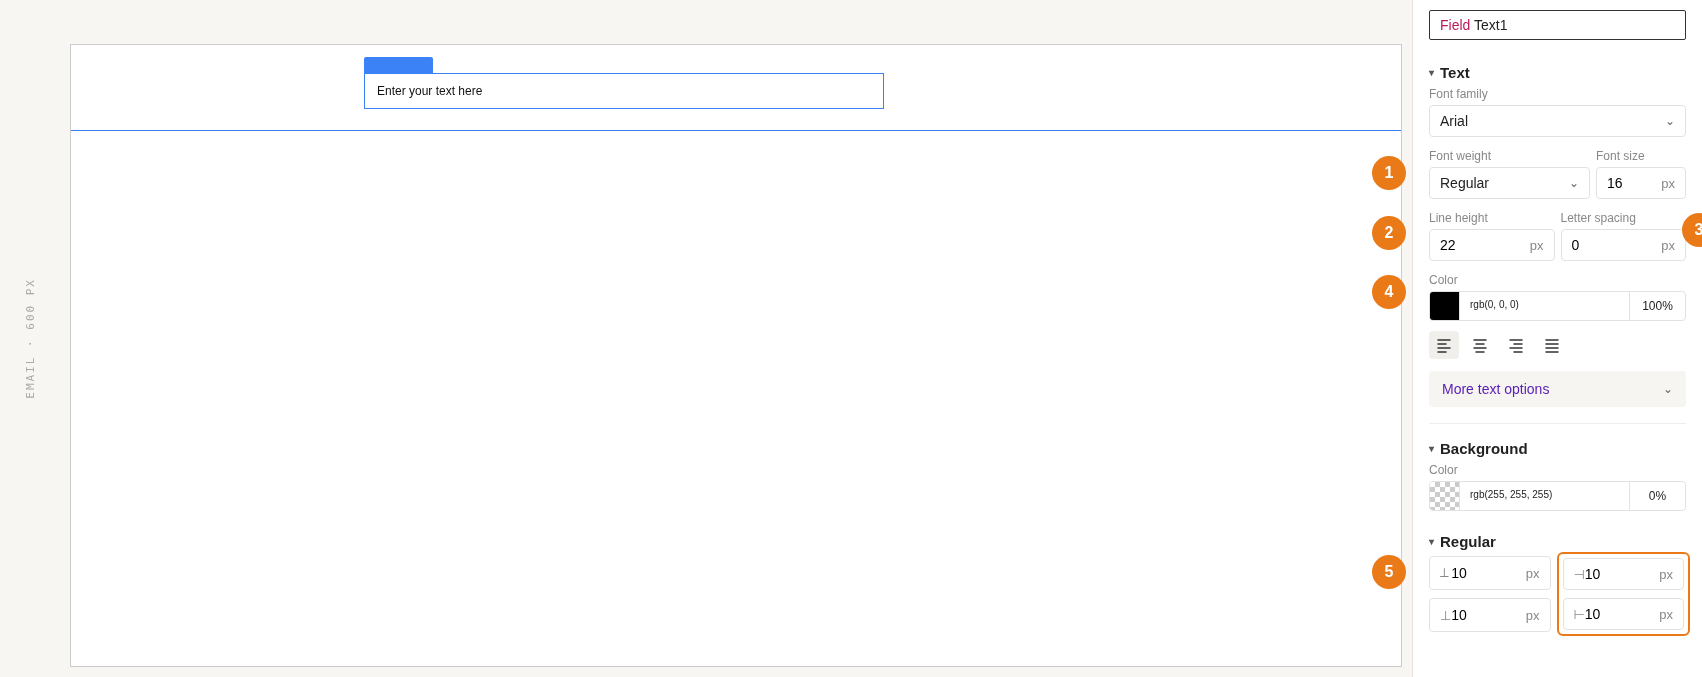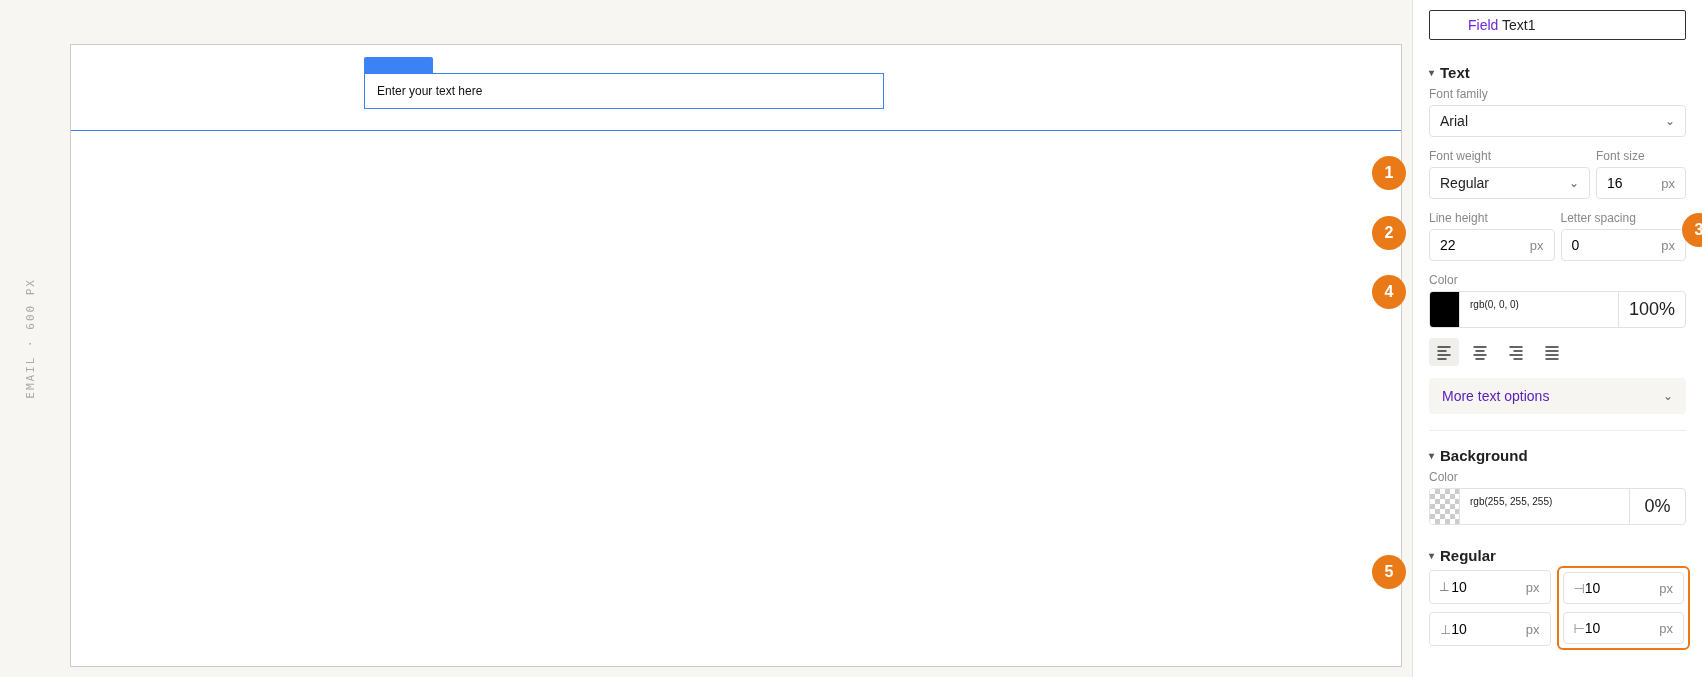--- a/index.html
+++ b/index.html
@@ -101,21 +101,21 @@
     border-bottom: 2px solid #5b21b6;
     margin-bottom: -1px;
   }
   .field-name-row {
     border: 1px solid #333;
     border-radius: 2px;
     padding: 6px 10px;
     font-size: 14px;
     margin-bottom: 18px;
   }
-  .field-name-row .fn-label { color: #6d28d9; margin-left: 28px; }
+  .field-name-row .fn-label { color: #be185d; }
 
   .section {
     margin-bottom: 16px;
   }
   .section-head {
     display: flex;
     align-items: center;
     gap: 6px;
     font-weight: 600;
     font-size: 15px;
@@ -185,21 +185,21 @@
     background-position: 0 0, 0 5px, 5px -5px, -5px 0;
     background-color: #fff;
   }
   .color-txt {
     flex: 1;
     padding: 7px 10px;
     font-size: 10px;
   }
   .color-pct {
     padding: 7px 10px;
-    font-size: 18px;
+    font-size: 12px;
     border-left: 1px solid #e2e2e2;
     min-width: 56px;
     text-align: center;
   }
 
   .align-row {
     display: flex;
     gap: 6px;
     margin-top: 10px;
   }

